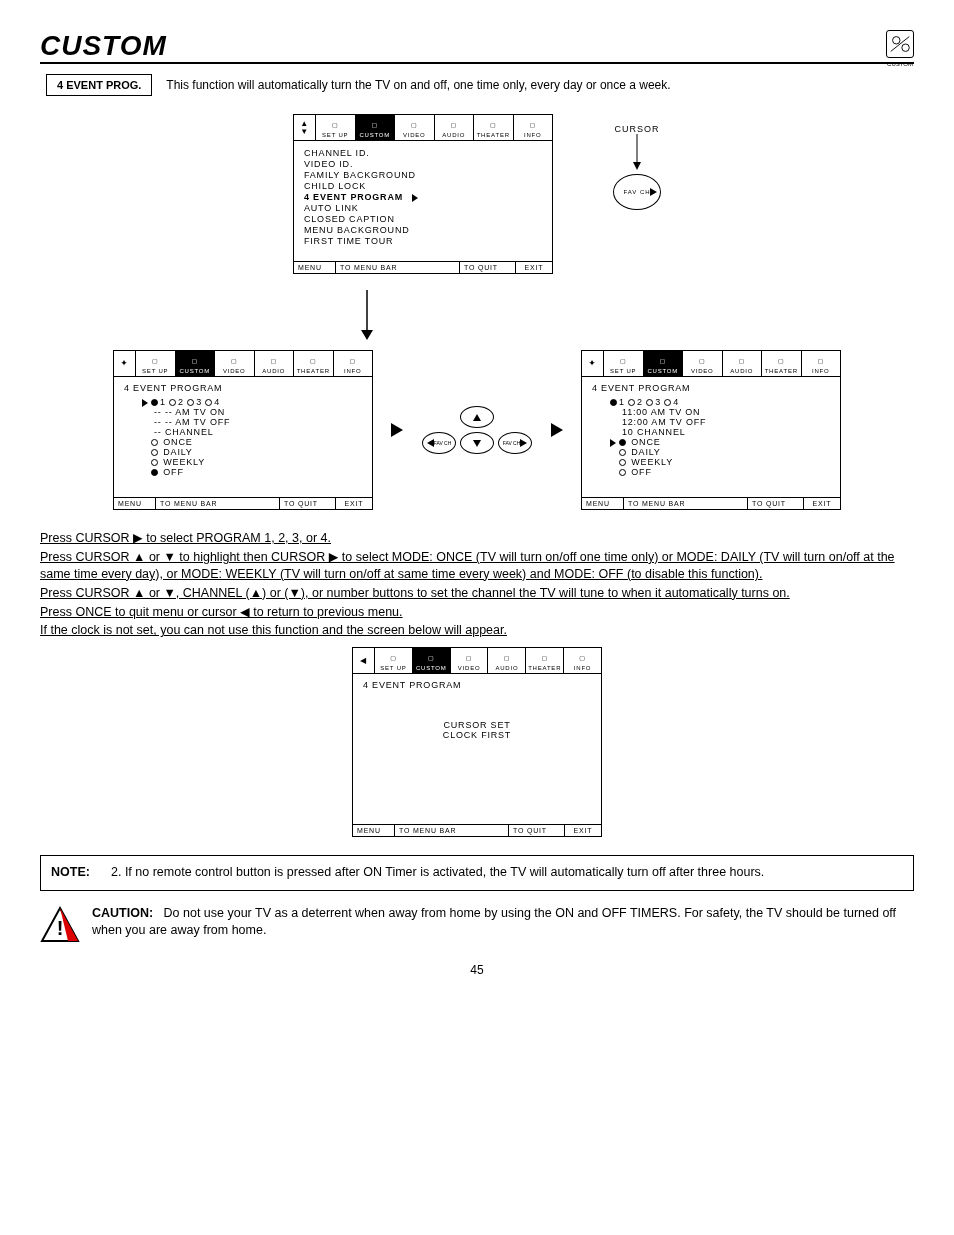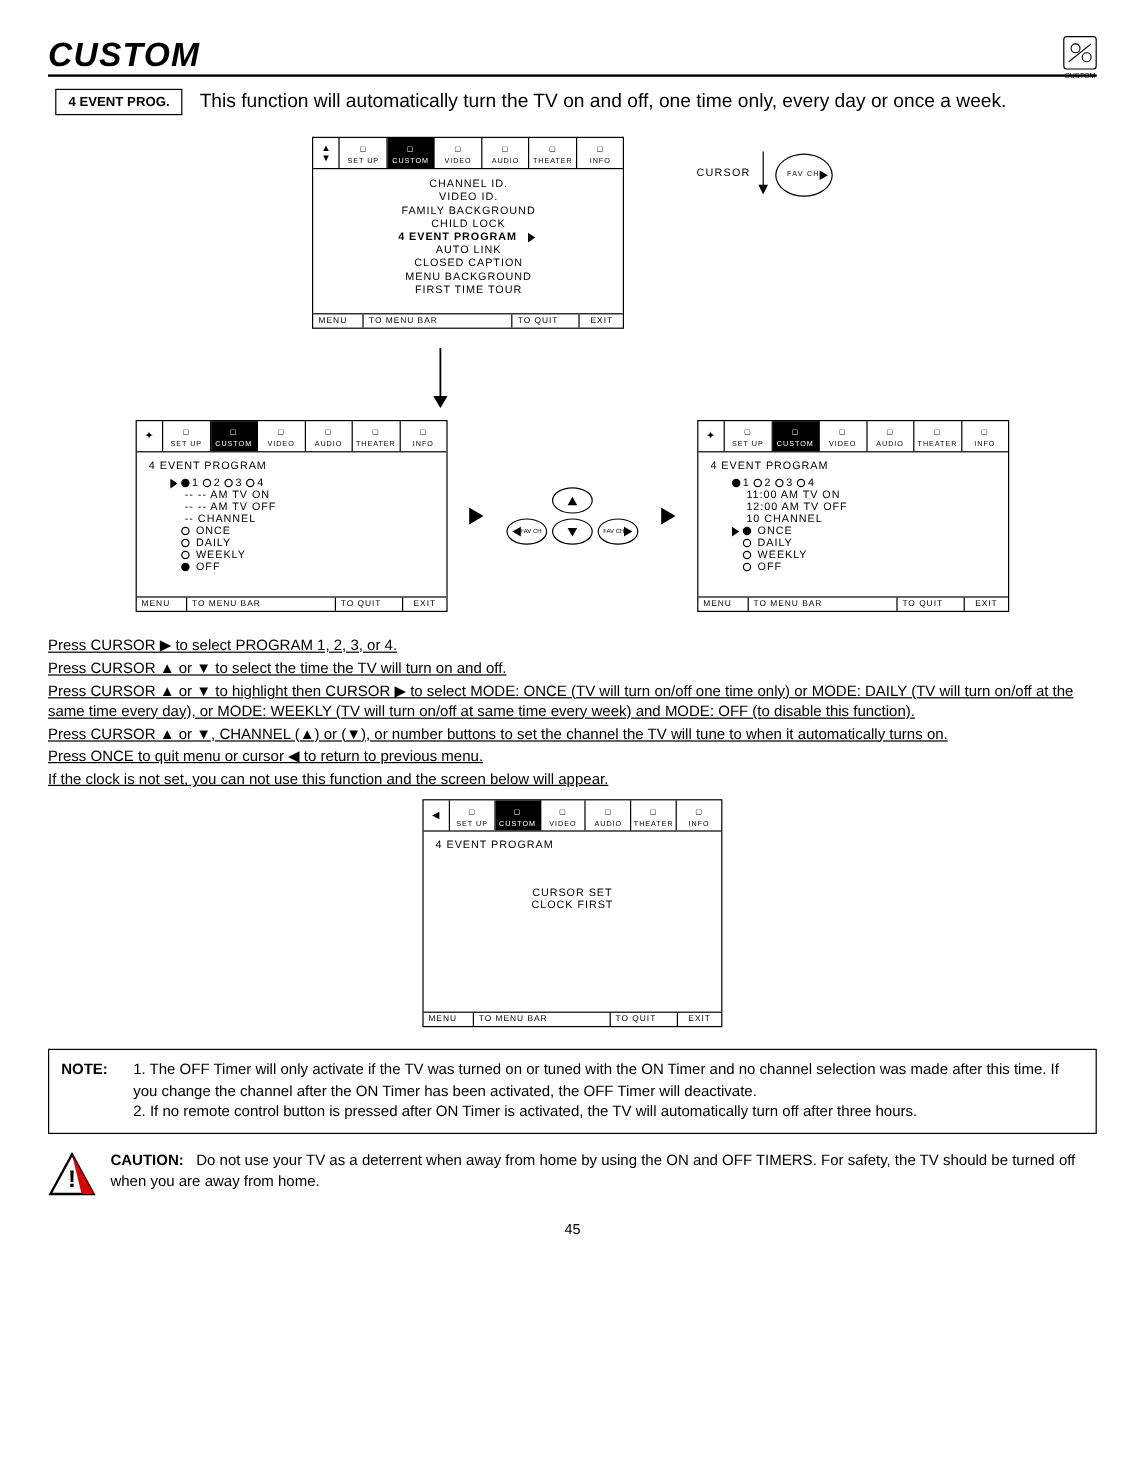--- a/index.html
+++ b/index.html
@@ -3,41 +3,41 @@
 <meta charset="utf-8">
 <style>
   * { box-sizing: border-box; margin: 0; padding: 0; }
   body { font-family: Arial, Helvetica, sans-serif; font-size: 12px; background: #fff; color: #000; width: 954px; margin: 0 auto; padding: 30px 40px; }
   .header-row { display: flex; justify-content: space-between; align-items: flex-end; border-bottom: 2px solid #000; margin-bottom: 10px; }
   .title { font-size: 28px; font-weight: bold; font-style: italic; letter-spacing: 1px; }
   .corner-icon { width: 28px; height: 28px; border: 1px solid #000; border-radius: 3px; position: relative; margin-bottom: 4px; }
   .corner-icon::after { content: "CUSTOM"; position: absolute; bottom: -10px; left: 0; right: 0; font-size: 6px; text-align: center; }
   .intro-row { display: flex; align-items: center; gap: 14px; margin: 8px 0 18px 6px; }
   .box-label { border: 1px solid #000; padding: 4px 10px; font-weight: bold; font-size: 11px; }
-  .intro-text { font-size: 16px; }
+  .intro-text { font-size: 12px; }
   .screen { border: 1px solid #000; font-size: 9px; letter-spacing: 0.8px; font-family: Arial, sans-serif; }
   .menubar { display: flex; border-bottom: 1px solid #000; }
   .arrow-cell { width: 22px; display: flex; flex-direction: column; align-items: center; justify-content: center; border-right: 1px solid #000; font-size: 8px; line-height: 1; }
   .tabs { display: flex; flex: 1; }
   .tab { flex: 1; text-align: center; font-size: 6px; padding: 2px 0; border-right: 1px solid #000; position: relative; }
   .tab:last-child { border-right: none; }
   .tab.selected { background: #000; color: #fff; }
   .tab .ticon { height: 14px; margin-bottom: 1px; display:flex; align-items:center; justify-content:center; }
   .screen-body { padding: 6px 10px 10px 10px; min-height: 120px; }
-  .menu-item { margin: 1px 0; text-align: center; }
+  .menu-item { margin: 1px 0; }
   .menu-item.selected { font-weight: bold; }
   .footer-bar { display: flex; border-top: 1px solid #000; font-size: 7px; }
   .footer-bar div { padding: 2px 4px; border-right: 1px solid #000; }
   .footer-bar div:last-child { border-right: none; }
   .footer-bar .f1 { width: 42px; }
   .footer-bar .f2 { flex: 1; }
   .footer-bar .f3 { width: 56px; }
   .footer-bar .f4 { width: 36px; text-align: center; }
   .top-area { display: flex; justify-content: center; align-items: flex-start; gap: 60px; margin-bottom: 20px; }
-  .cursor-diag { display: flex; flex-direction: row; align-items: center; font-size: 9px; letter-spacing: 1px; margin-top: 10px; }
+  .cursor-diag { display: flex; flex-direction: column; align-items: center; font-size: 9px; letter-spacing: 1px; margin-top: 10px; }
   .oval { width: 48px; height: 36px; border: 1px solid #000; border-radius: 50%; display: flex; align-items: center; justify-content: center; flex-direction: column; font-size: 7px; margin-top: 4px; position: relative; }
   .oval-h { width: 56px; height: 34px; border: 1px solid #000; border-radius: 50%; display: flex; align-items: center; justify-content: center; font-size: 7px; position: relative; }
   .mid-row { display: flex; align-items: center; justify-content: center; gap: 18px; margin: 10px 0 20px 0; }
   .small-screen { width: 260px; }
   .big-screen { width: 260px; }
   .instructions p { margin: 2px 0; font-size: 12.5px; line-height: 1.35; text-decoration: underline; }
   .clock-screen-wrap { display: flex; justify-content: center; margin: 8px 0 18px 0; }
   .clock-screen { width: 250px; }
   .note-box { border: 1px solid #000; padding: 8px 10px; font-size: 12.5px; line-height: 1.4; margin-bottom: 14px; }
   .note-box strong { float: left; margin-right: 8px; }
@@ -208,21 +208,20 @@
       <div class="f1">MENU</div>
       <div class="f2">TO MENU BAR</div>
       <div class="f3">TO QUIT</div>
       <div class="f4">EXIT</div>
     </div>
   </div>
 </div>
 
 <div class="instructions">
   <p>Press CURSOR ▶ to select PROGRAM 1, 2, 3, or 4.</p>
-  <p>Press CURSOR ▲ or ▼ to select the time the TV will turn on and off.</p>
   <p>Press CURSOR ▲ or ▼ to highlight then CURSOR ▶ to select MODE: ONCE (TV will turn on/off one time only) or MODE: DAILY (TV will turn on/off at the same time every day), or MODE: WEEKLY (TV will turn on/off at same time every week) and MODE: OFF (to disable this function).</p>
   <p>Press CURSOR ▲ or ▼, CHANNEL (▲) or (▼), or number buttons to set the channel the TV will tune to when it automatically turns on.</p>
   <p>Press ONCE to quit menu or cursor ◀ to return to previous menu.</p>
   <p>If the clock is not set, you can not use this function and the screen below will appear.</p>
 </div>
 
 <div class="clock-screen-wrap">
   <div class="screen clock-screen">
     <div class="menubar">
       <div class="arrow-cell">◀</div>
@@ -247,21 +246,20 @@
       <div class="f2">TO MENU BAR</div>
       <div class="f3">TO QUIT</div>
       <div class="f4">EXIT</div>
     </div>
   </div>
 </div>
 
 <div class="note-box">
   <strong>NOTE:</strong>
   <div style="margin-left:60px;">
-    <div>1. The OFF Timer will only activate if the TV was turned on or tuned with the ON Timer and no channel selection was made after this time.  If you change the channel after the ON Timer has been activated, the OFF Timer will deactivate.</div>
     <div>2. If no remote control button is pressed after ON Timer is activated, the TV will automatically turn off after three hours.</div>
   </div>
 </div>
 
 <div class="caution-row">
   <div class="warn-icon">
     <svg viewBox="0 0 40 40">
         <polygon points="20,3 38,36 2,36" fill="none" stroke="#000" stroke-width="2"></polygon>
         <polygon points="20,3 38,36 28,36" fill="#d00" stroke="none"></polygon>
         <text x="20" y="30" text-anchor="middle" font-size="20" font-weight="bold" fill="#000">!</text>

